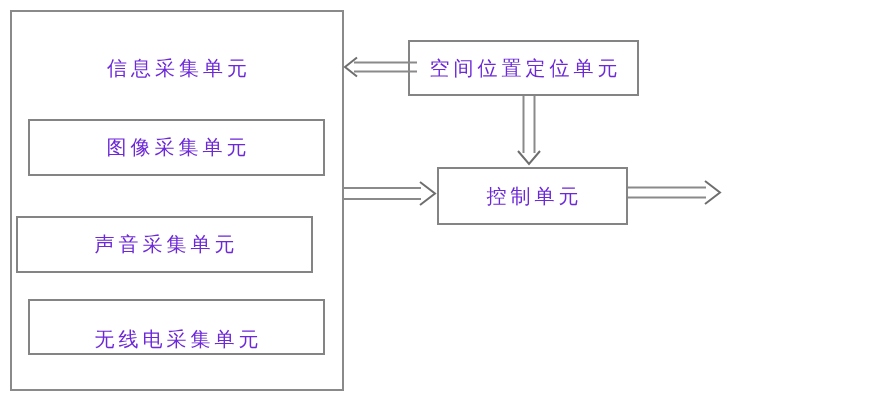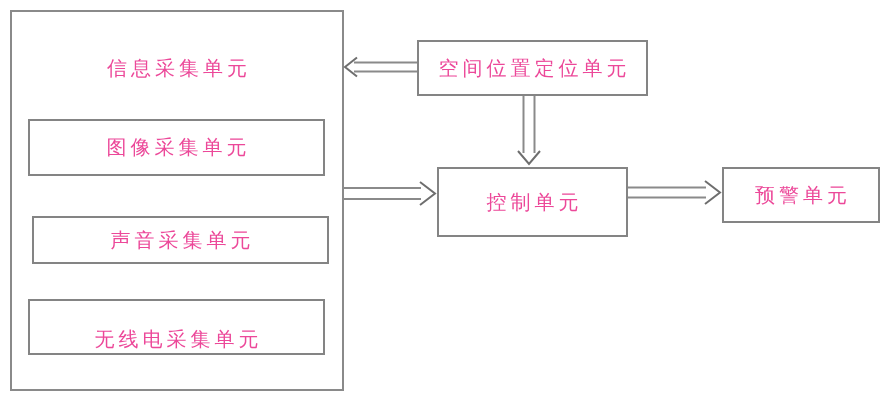--- a/index.html
+++ b/index.html
@@ -14,21 +14,21 @@
     background: #ffffff;
     overflow: hidden;
   }
   .box {
     position: absolute;
     border: 2px solid #848484;
     background: #ffffff;
     display: flex;
     align-items: center;
     justify-content: center;
-    color: #ec4899;
+    color: #6d28d9;
     font-size: 20px;
     letter-spacing: 4px;
     text-indent: 4px; 
     white-space: nowrap;
   }
   
   .box.outer {
     align-items: flex-start;
     justify-content: center;
     border-color: #8a8a8a;
@@ -59,39 +59,36 @@
 <div class="canvas">
 
   <div class="box outer" style="left:10px; top:10px; width:334px; height:381px;">
     <span class="outer-label">信息采集单元</span>
   </div>
 
   <div class="box" style="left:28px; top:119px; width:297px; height:57px;font-family:Liberation Serif, serif;">
     <span>图像采集单元</span>
   </div>
 
-  <div class="box" style="left:32px; top:216px; width:297px; height:48px;">
+  <div class="box" style="left:16px; top:216px; width:297px; height:57px;">
     <span>声音采集单元</span>
   </div>
 
   <div class="box" style="left:28px; top:299px; width:297px; height:56px;align-items:flex-end;">
     <span>无线电采集单元</span>
   </div>
 
-  <div class="box" style="left:417px; top:40px; width:231px; height:56px;">
+  <div class="box" style="left:408px; top:40px; width:231px; height:56px;">
     <span>空间位置定位单元</span>
   </div>
 
-  <div class="box" style="left:437px; top:167px; width:191px; height:70px;">
+  <div class="box" style="left:437px; top:167px; width:191px; height:58px;">
     <span>控制单元</span>
   </div>
 
-  <div class="box" style="left:722px; top:167px; width:158px; height:56px;">
-    <span>预警单元</span>
-  </div>
 
   <svg class="arrow-layer" viewBox="0 0 896 407">
 
     <g>
       <line x1="417" y1="62.5" x2="354" y2="62.5"></line>
       <line x1="417" y1="71.5" x2="354" y2="71.5"></line>
       <path class="head" d="M 357 57.5 L 345 67 L 357 76.5"></path>
     </g>
 
     <g>

